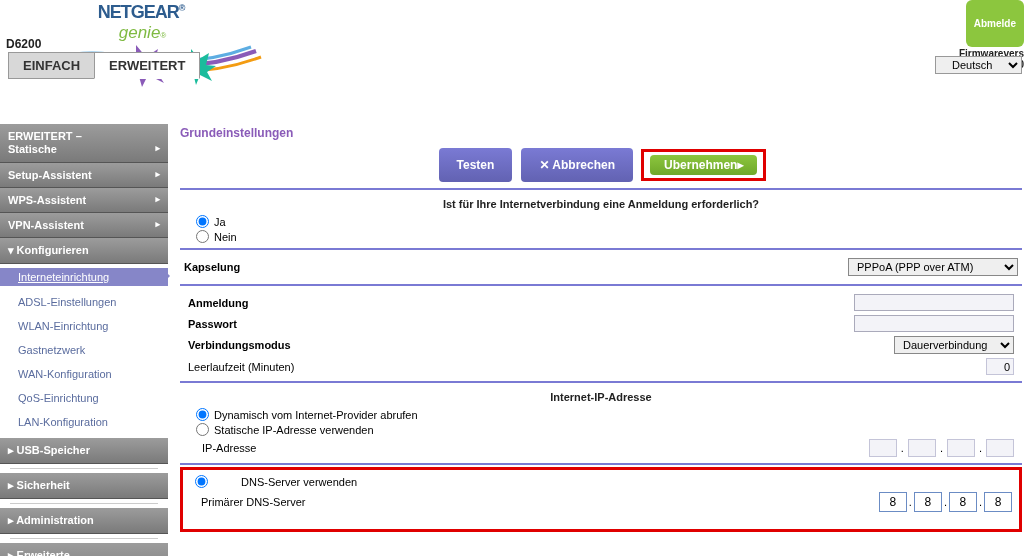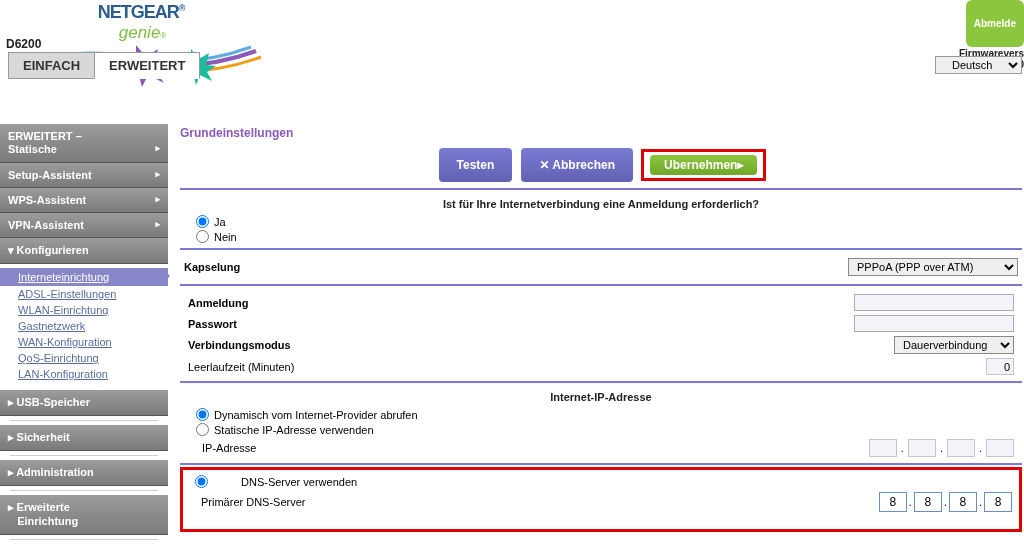--- a/index.html
+++ b/index.html
@@ -22,21 +22,21 @@
 .main-tab { padding: 5px 14px; font-size: 13px; font-weight: bold; border: 1px solid #999; background: #e8e8e8; color: #333; cursor: pointer; }
 .main-tab.active { background: #fff; border-bottom: 1px solid #fff; }
 .main-tab.basic { border-right: none; background: #d8d8d8; }
 .layout { display: flex; margin-top: 78px; }
 .sidebar { width: 168px; flex-shrink: 0; }
 .side-item { background: linear-gradient(#9c9c9c, #7a7a7a); color: #fff; padding: 6px 8px; font-size: 11px; font-weight: bold; border-bottom: 1px solid #555; cursor: pointer; position: relative; }
 .side-item.expanded { }
 .side-item .arrow { position: absolute; right: 8px; font-size: 9px; }
 .side-item.two-line { line-height: 1.2; }
 .side-sub-group { background: #fff; padding: 4px 0 8px 0; }
-.side-sub { color: #5a6c9e; text-decoration: underline; padding: 2px 4px 2px 18px; font-size: 11px; cursor: pointer; position: relative; }
+.side-sub { color: #5a6c9e; padding: 10px 4px 2px 18px; font-size: 11px; cursor: pointer; position: relative; }
 .side-sub.active { background: #8686c8; color: #fff; text-decoration: underline; padding: 3px 4px 3px 18px; }
 .side-sub.active::after { content: ''; position: absolute; right: -8px; top: 2px; border: 6px solid transparent; border-left-color: #8686c8; }
 .side-sep { border-top: 1px solid #ccc; margin: 4px 10px; }
 .content { flex: 1; padding: 0 2px 10px 12px; position: relative; }
 .page-title { color: #8a5bb8; font-size: 12px; font-weight: bold; padding: 2px 0 4px 0; }
 .btn-row { text-align: center; padding: 4px 0 6px 0; position: relative; }
 .btn { display: inline-block; padding: 10px 18px; border-radius: 4px; color: #fff; font-size: 12px; cursor: pointer; margin: 0 3px; font-weight: bold; }
 .btn.test { background: linear-gradient(#7a7ad4, #6262b2); }
 .btn.cancel { background: linear-gradient(#7a7ad4, #6262b2); }
 .btn.apply { background: linear-gradient(#8cc63e, #6fa82a); padding: 3px 14px; }

